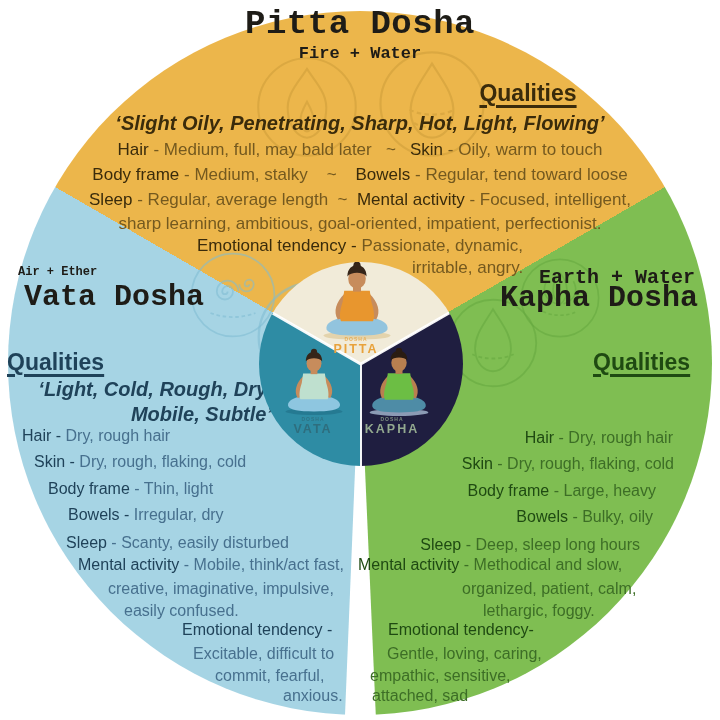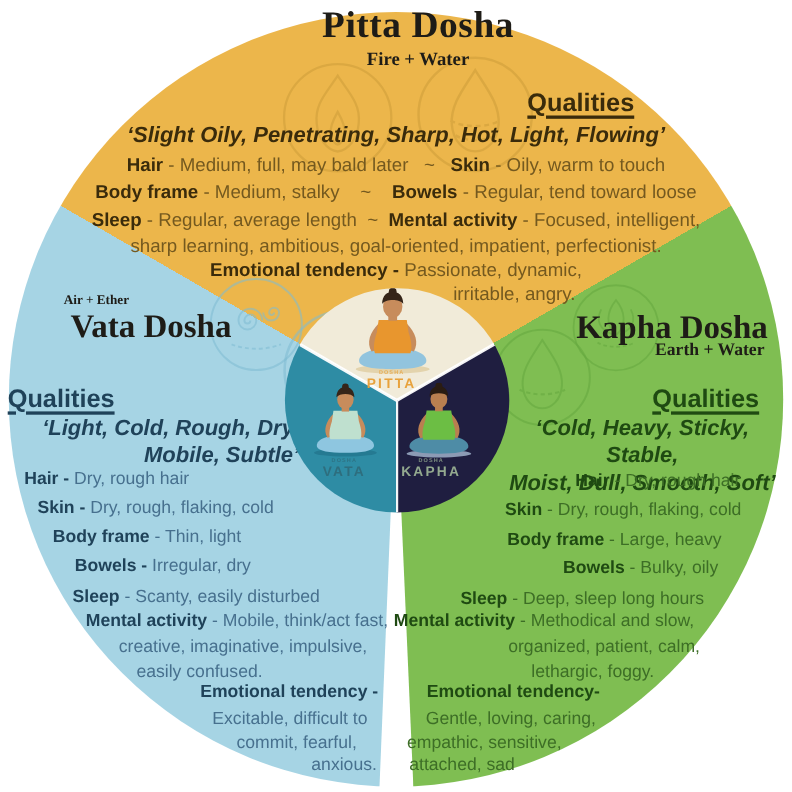--- a/index.html
+++ b/index.html
@@ -19,42 +19,42 @@
   
   .el-icon{z-index:2;opacity:.55;}
   .el-icon *{fill:none;stroke:currentColor;stroke-width:2;}
   .el-icon .dash{stroke-dasharray:4 3;}
   .el-icon .dots{stroke-dasharray:1 3.5;}
   .pitta-ic{color:var(--pitta-icon);}
   .vata-ic{color:var(--vata-icon);}
   .kapha-ic{color:var(--kapha-icon);}
 
   
-  .serif{font-family:Liberation Serif, serif;font-weight:bold;color:var(--heading);z-index:3;padding-left:40px;}
+  .serif{font-family:Liberation Mono, monospace;font-weight:bold;color:var(--heading);z-index:3;}
   .pitta-title{left:0;right:0;top:5px;text-align:center;font-size:34px;letter-spacing:.5px;}
   .pitta-elements{left:0;right:0;top:44px;text-align:center;font-size:17px;}
   .vata-elements{left:18px;top:265px;font-size:12px;}
   .vata-title{left:24px;top:280px;font-size:30px;}
-  .kapha-elements{right:25px;top:266px;font-size:16px;text-align:right;margin-top:44px;}
+  .kapha-elements{right:25px;top:266px;font-size:20px;text-align:right;}
   .kapha-title{right:22px;top:281px;font-size:30px;text-align:right;}
 
   .qual-head{z-index:3;font-weight:bold;font-size:23px;text-decoration:underline;
     text-decoration-thickness:2.5px;text-underline-offset:4px;}
   .qual-head.pitta{left:467px;top:80px;width:122px;text-align:center;color:var(--pitta-bold);}
   .qual-head.vata{left:7px;top:349px;color:var(--vata-bold);}
   .qual-head.kapha{left:593px;top:349px;color:var(--kapha-bold);}
 
   .qual-line{z-index:3;font-weight:bold;font-style:italic;font-size:20px;}
   .pitta-qual{left:0;right:0;top:112px;text-align:center;color:var(--pitta-bold);}
   .vata-qual{left:28px;top:377px;width:244px;text-align:right;line-height:25px;color:var(--vata-bold);}
   .kapha-qual{left:452px;top:377px;width:264px;text-align:center;line-height:25px;color:var(--kapha-bold);}
 
   
   .tline{position:absolute;white-space:pre;z-index:3;}
-  .tline .bold{font-weight:bold;margin-top:24px;}
+  .tline .bold{font-weight:normal;margin-top:24px;}
   .lines-pitta .tline{left:0;right:0;text-align:center;font-size:17px;color:var(--pitta-text);}
   .lines-pitta .bold{color:var(--pitta-bold);}
   .lines-pitta .tline:nth-child(1){top:140px}.lines-pitta .tline:nth-child(2){top:165px}
   .lines-pitta .tline:nth-child(3){top:190px}.lines-pitta .tline:nth-child(4){top:214px}
   .lines-pitta .tline:nth-child(5){top:236px}
   .pitta-tail{z-index:3;font-size:17px;color:var(--pitta-text);top:258px;}
   .pitta-tail.l{left:195px;}.pitta-tail.r{left:412px;}
 
   .lines-vata .tline{font-size:16px;color:var(--vata-text);}
   .lines-vata .bold{color:var(--vata-bold);}
@@ -166,24 +166,20 @@
       <div class="tline"><span>easily confused.</span></div>
       <div class="tline"><span class="bold">Emotional tendency -</span></div>
       <div class="tline"><span>Excitable, difficult to</span></div>
       <div class="tline"><span>commit, fearful,</span></div>
       <div class="tline"><span>anxious.</span></div>
     </div>
 
   <div class="abs serif kapha-elements">Earth + Water</div>
   <div class="abs serif kapha-title">Kapha Dosha</div>
   <div class="abs qual-head kapha">Qualities</div>
-  <div class="abs qual-line kapha-qual">
-    <div>‘Cold, Heavy, Sticky, Stable,</div>
-    <div>Moist, Dull, Smooth, Soft’</div>
-  </div>
   <div class="abs lines-kapha" style="left:0;top:0;width:720px;height:720px;z-index:3;pointer-events:none;">
       <div class="tline"><span class="bold">Hair</span><span> - Dry, rough hair</span></div>
       <div class="tline"><span class="bold">Skin</span><span> - Dry, rough, flaking, cold</span></div>
       <div class="tline"><span class="bold">Body frame</span><span> - Large, heavy</span></div>
       <div class="tline"><span class="bold">Bowels</span><span> - Bulky, oily</span></div>
       <div class="tline"><span class="bold">Sleep</span><span> - Deep, sleep long hours</span></div>
       <div class="tline"><span class="bold">Mental activity</span><span> - Methodical and slow,</span></div>
       <div class="tline"><span>organized, patient, calm,</span></div>
       <div class="tline"><span>lethargic, foggy.</span></div>
       <div class="tline"><span class="bold">Emotional tendency-</span></div>

